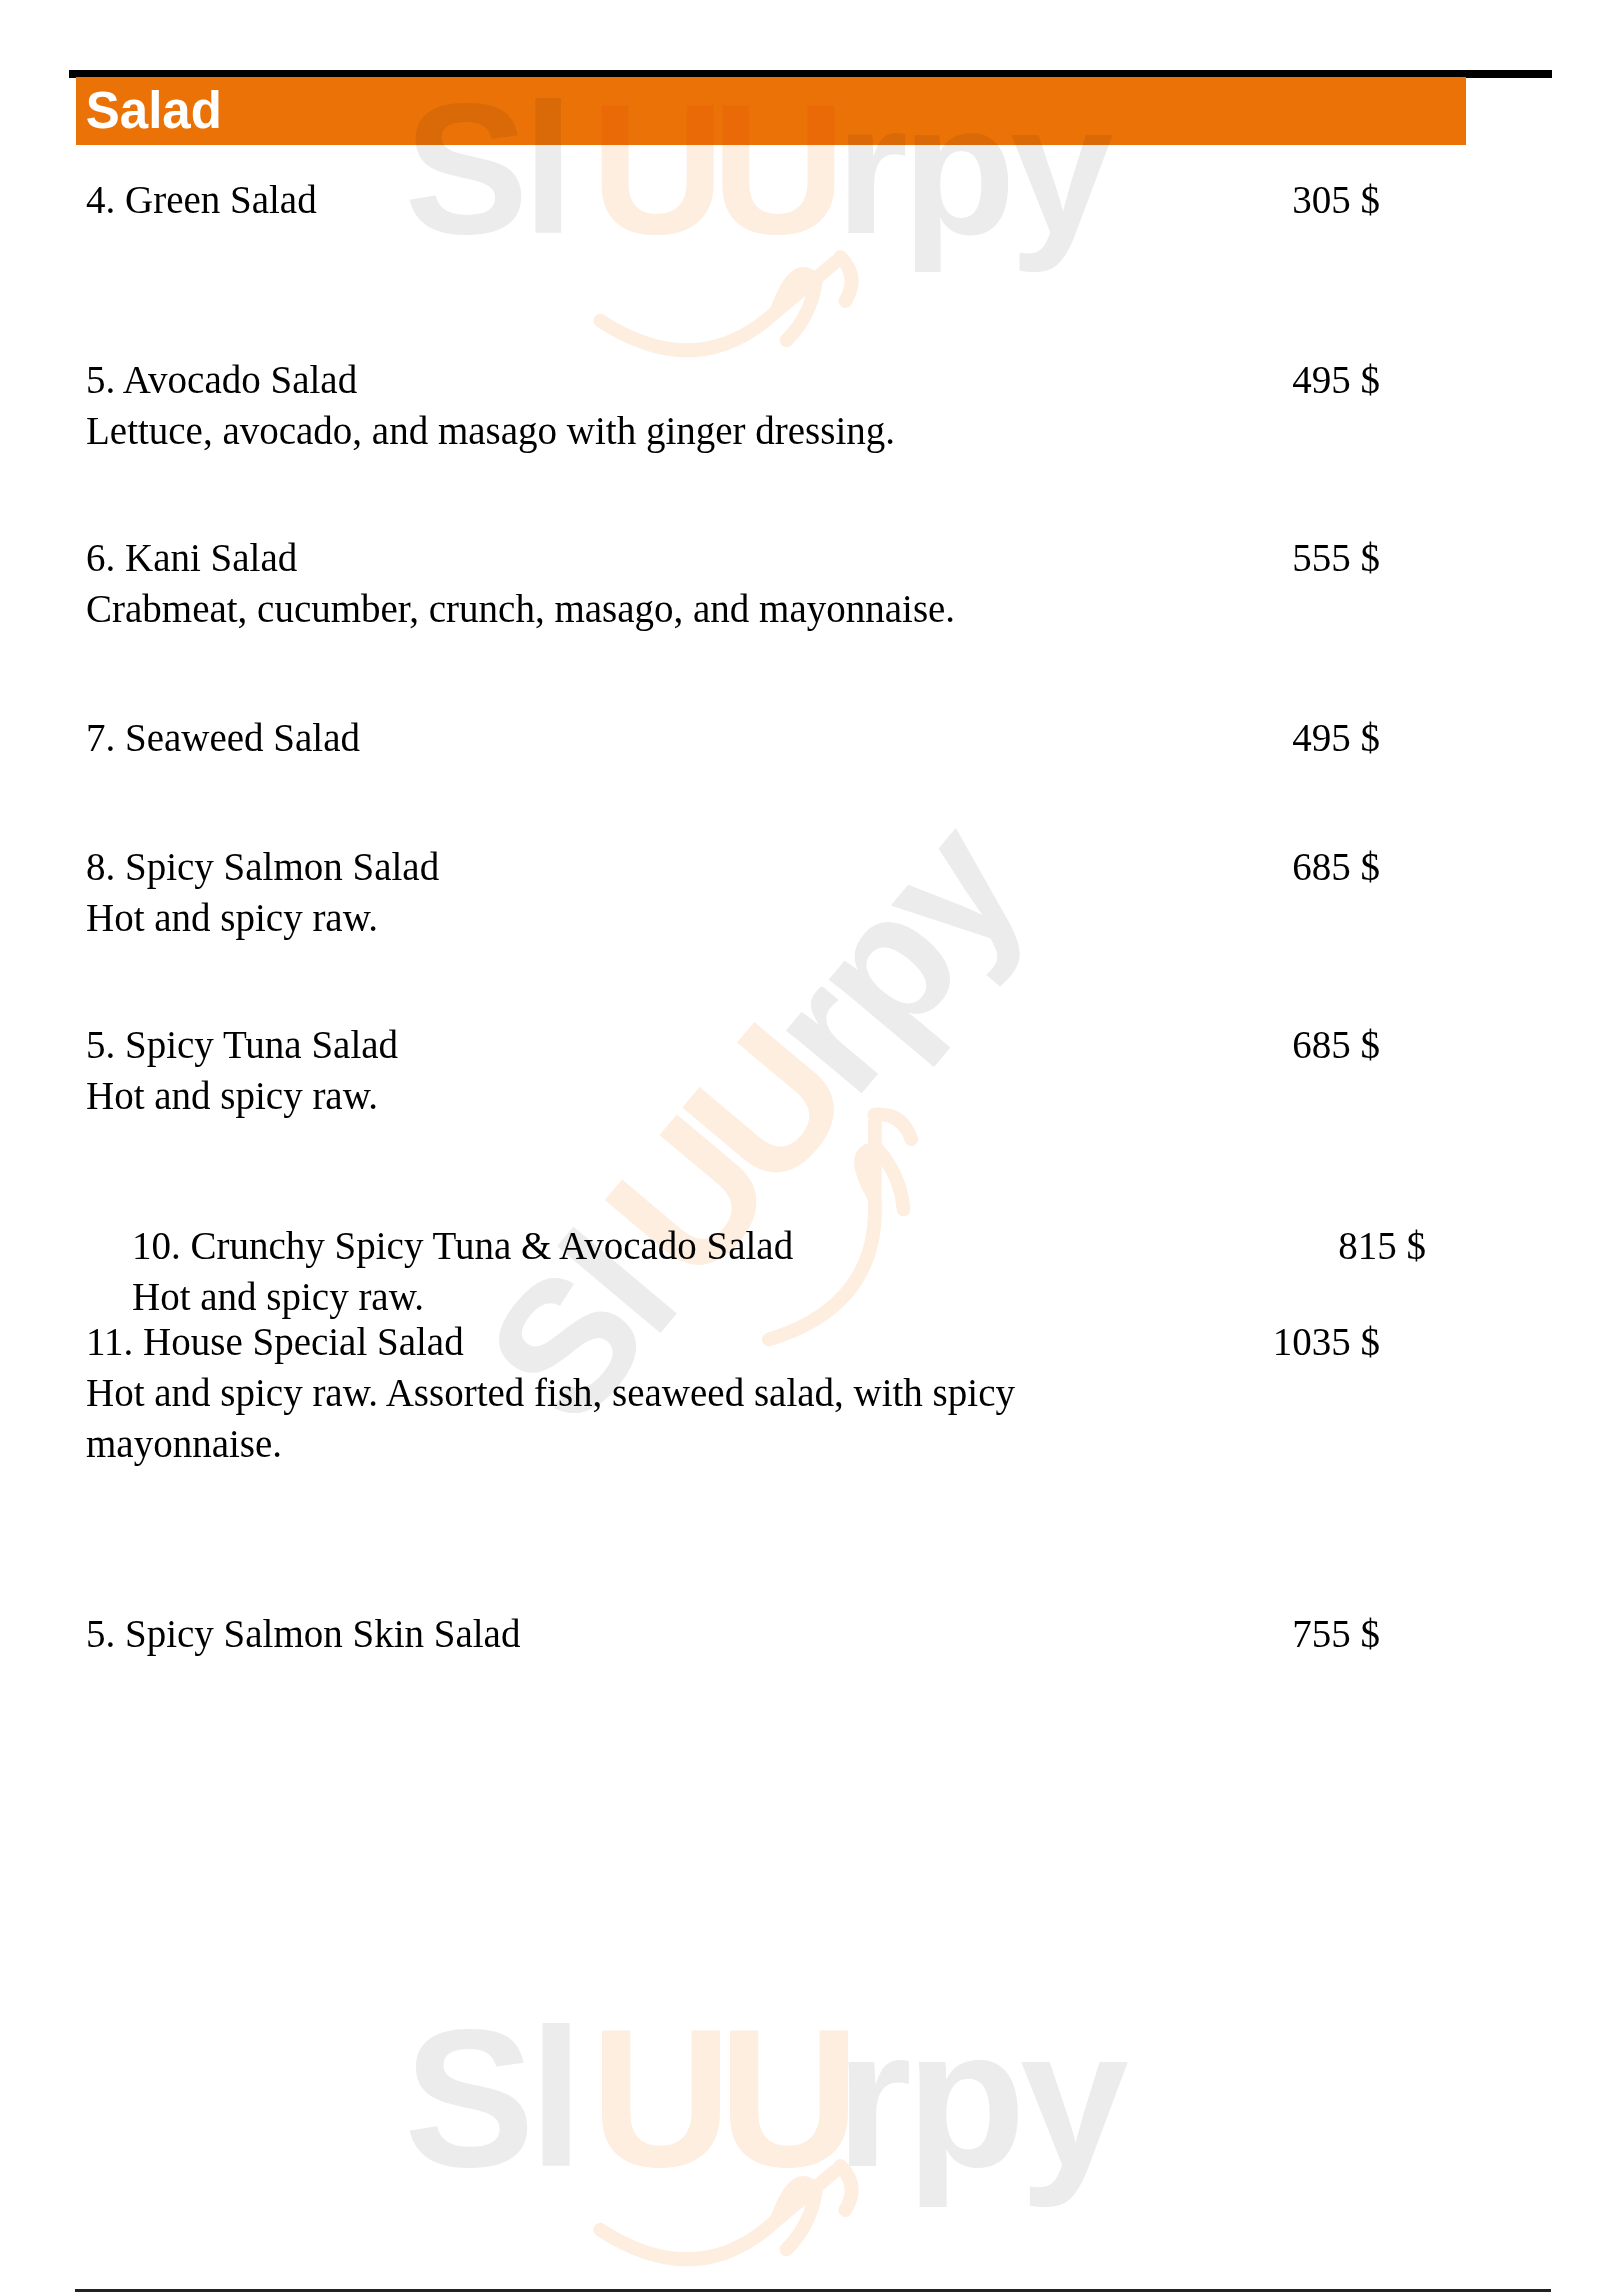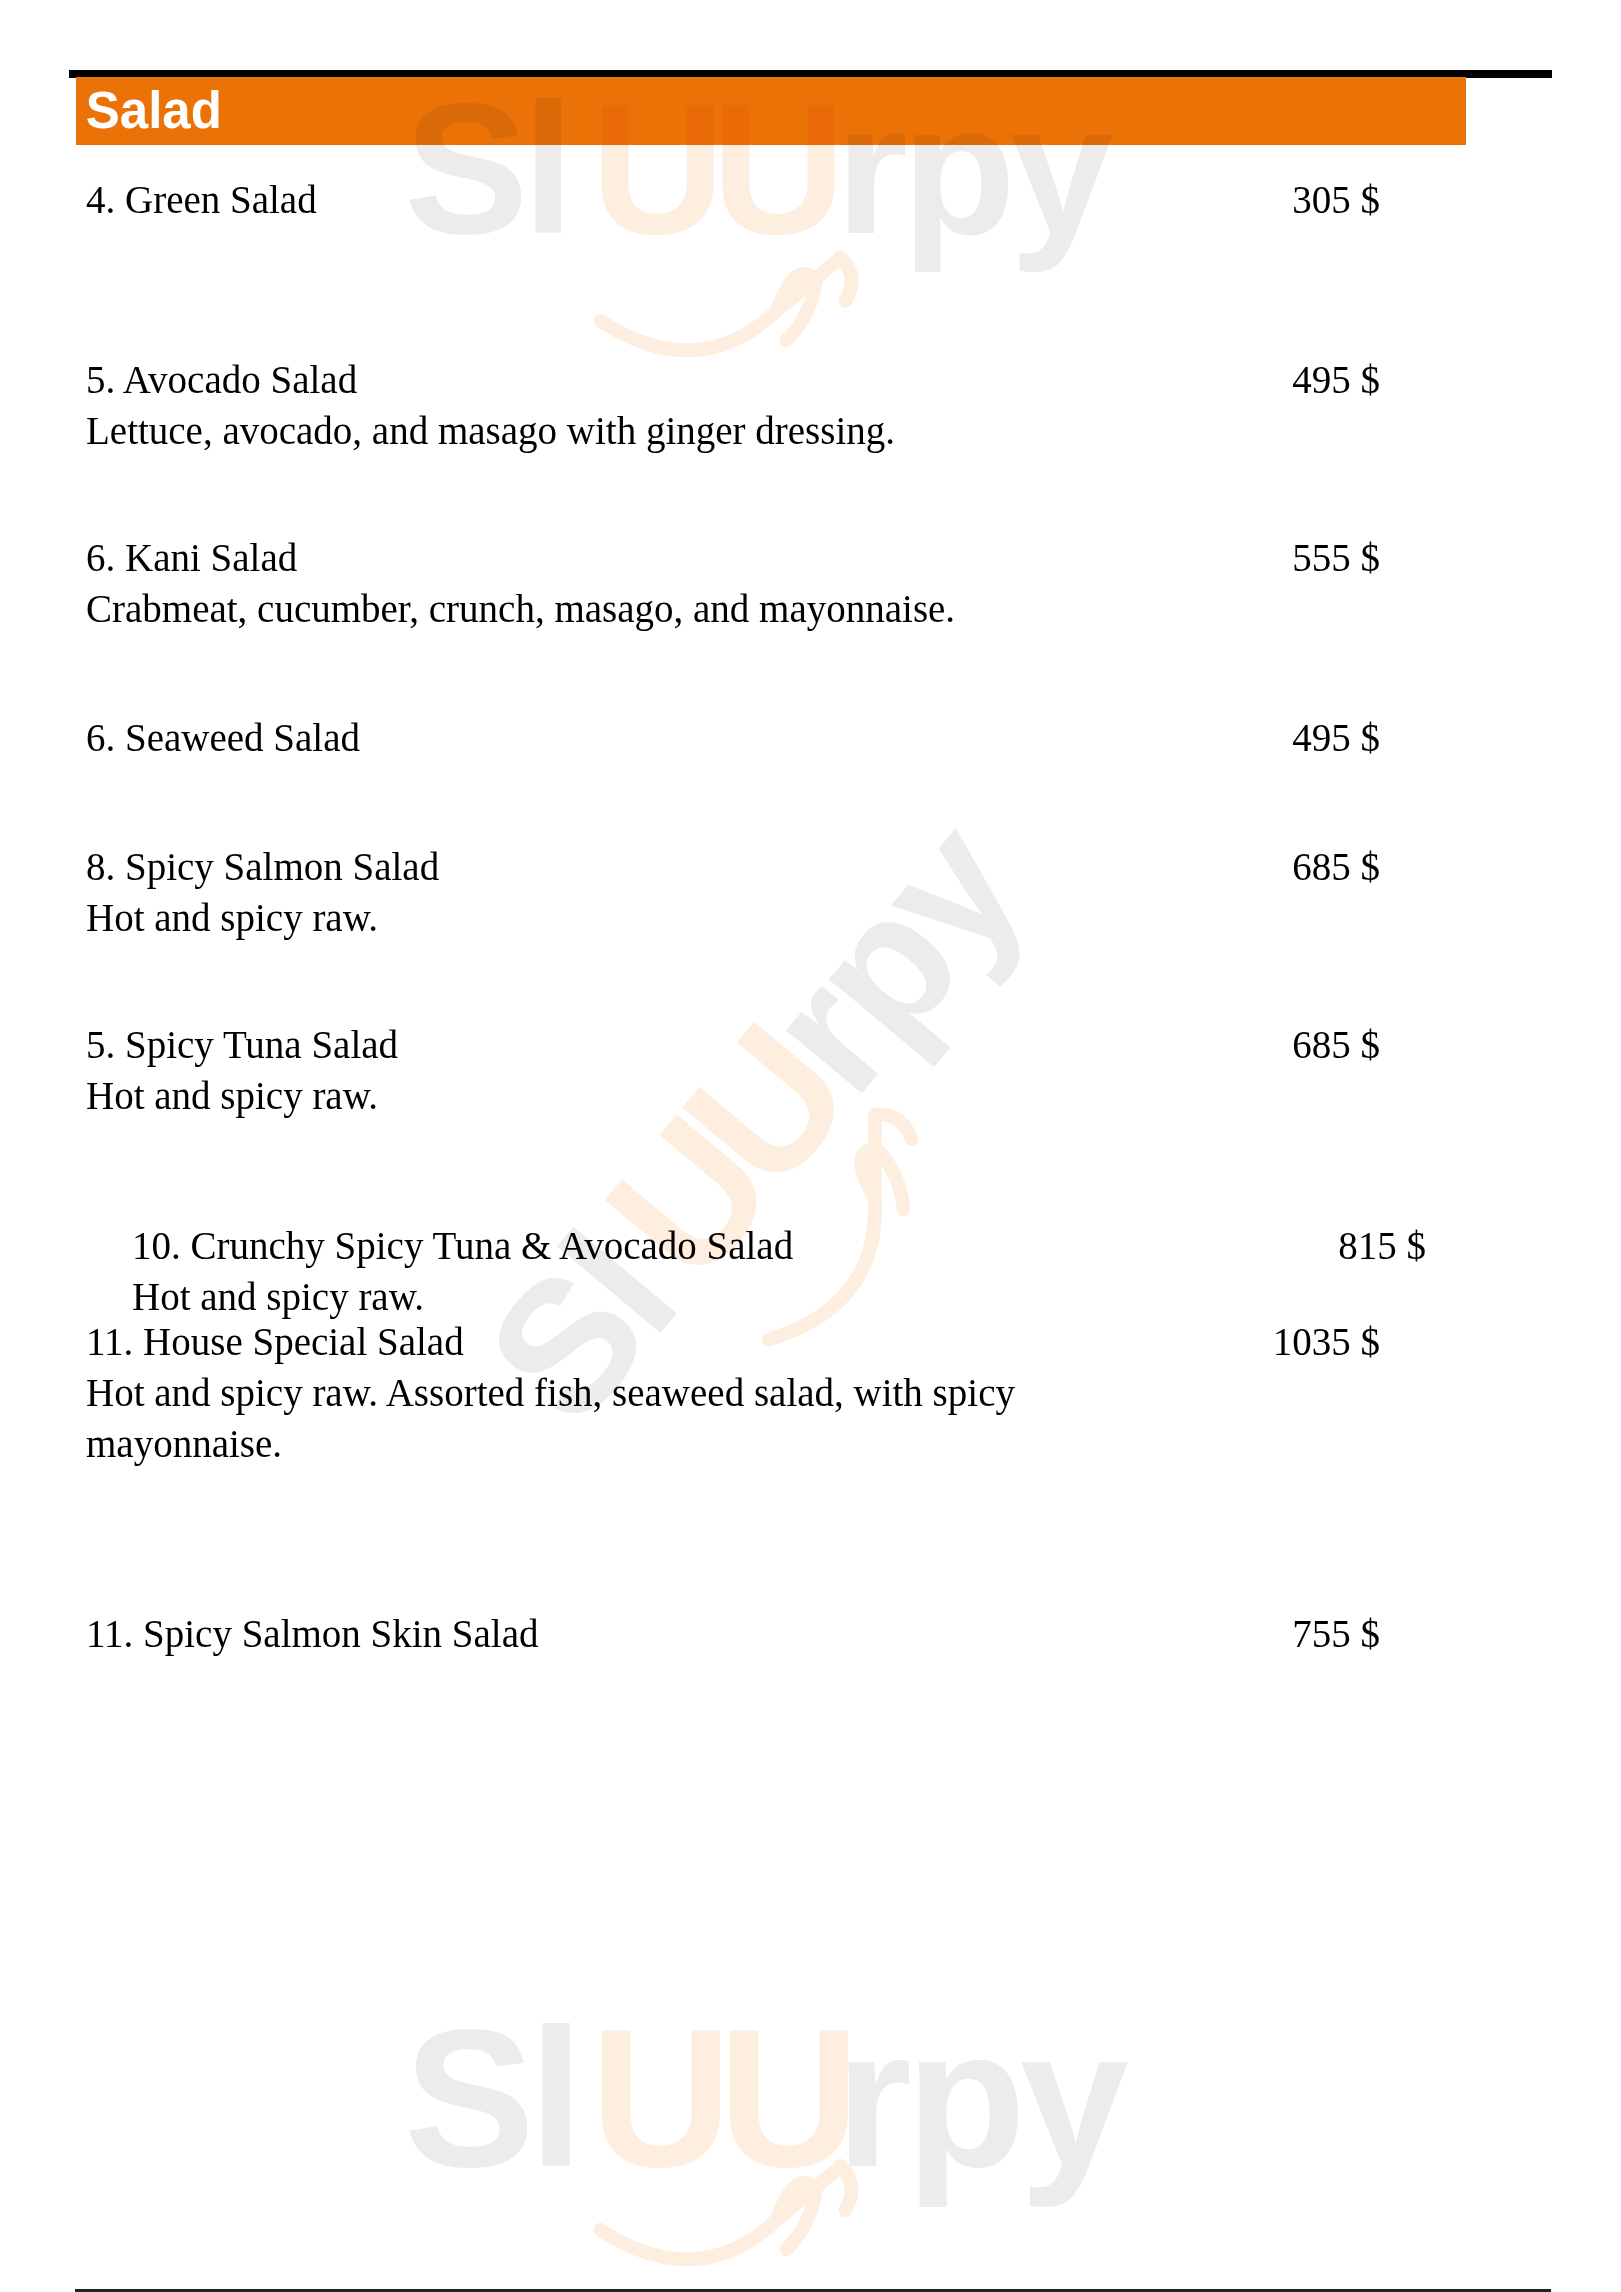--- a/index.html
+++ b/index.html
@@ -45,21 +45,21 @@
     <span class="item-desc-line">Lettuce, avocado, and masago with ginger dressing.</span>
   </div>
 
   <div class="menu-item" style="top: 532px;">
     <span class="item-title">6. Kani Salad</span>
     <span class="item-price">555 $</span>
     <span class="item-desc-line">Crabmeat, cucumber, crunch, masago, and mayonnaise.</span>
   </div>
 
   <div class="menu-item" style="top: 712px;">
-    <span class="item-title">6. Seaweed Salad</span>
+    <span class="item-title">7. Seaweed Salad</span>
     <span class="item-price">495 $</span>
   </div>
 
   <div class="menu-item" style="top: 841px;">
     <span class="item-title">8. Spicy Salmon Salad</span>
     <span class="item-price">685 $</span>
     <span class="item-desc-line">Hot and spicy raw.</span>
   </div>
 
   <div class="menu-item" style="top: 1019px;">
@@ -75,21 +75,21 @@
   </div>
 
   <div class="menu-item" style="top: 1316px;">
     <span class="item-title">11. House Special Salad</span>
     <span class="item-price">1035 $</span>
     <span class="item-desc-line">Hot and spicy raw. Assorted fish, seaweed salad, with spicy</span>
     <span class="item-desc-line">mayonnaise.</span>
   </div>
 
   <div class="menu-item" style="top: 1608px;">
-    <span class="item-title">11. Spicy Salmon Skin Salad</span>
+    <span class="item-title">5. Spicy Salmon Skin Salad</span>
     <span class="item-price">755 $</span>
   </div>
 
   <div class="bottom-rule"></div>
 
   <div class="watermark wm-top">
     <svg width="814" height="294" viewBox="0 0 830 300">
       <text x="0" y="176" font-family="Liberation Sans, sans-serif" font-weight="bold" font-size="190" fill="#ececec" letter-spacing="-6">Sl</text>
       <text x="190" y="176" font-family="Liberation Sans, sans-serif" font-weight="bold" font-size="190" fill="#fdeee0" letter-spacing="-14">UU</text>
       <text x="440" y="176" font-family="Liberation Sans, sans-serif" font-weight="bold" font-size="190" fill="#ececec" letter-spacing="-6">rpy</text>

